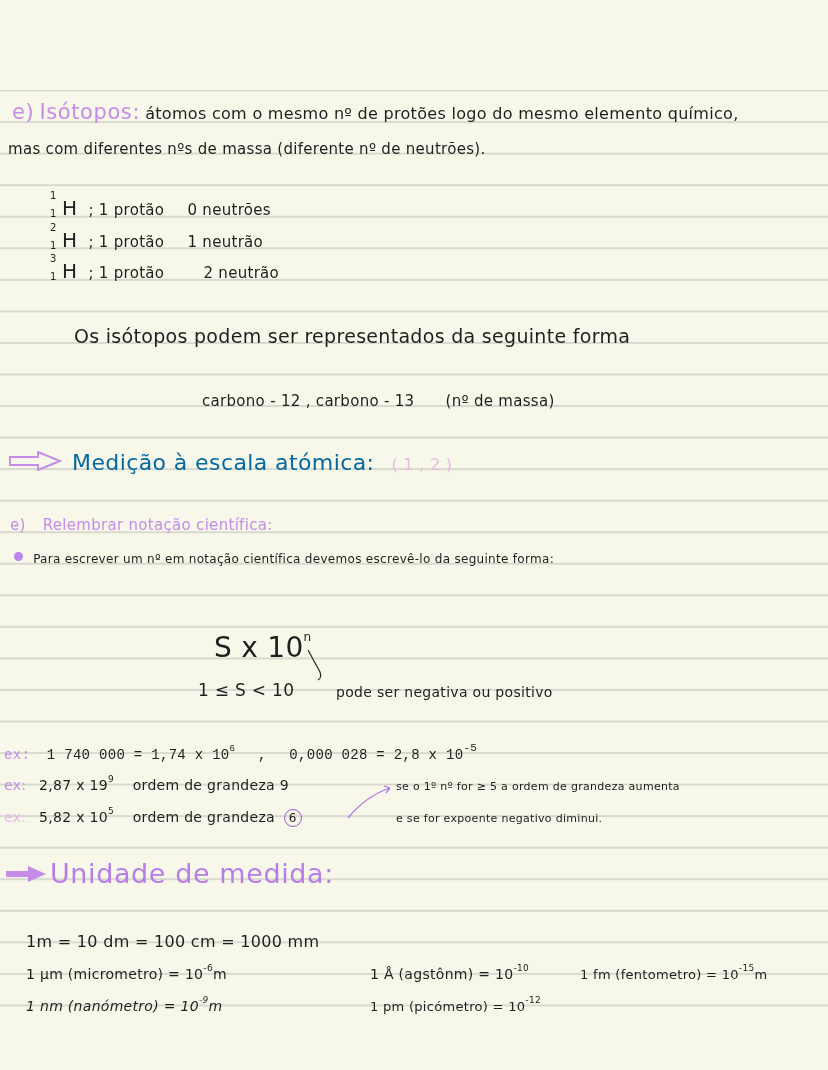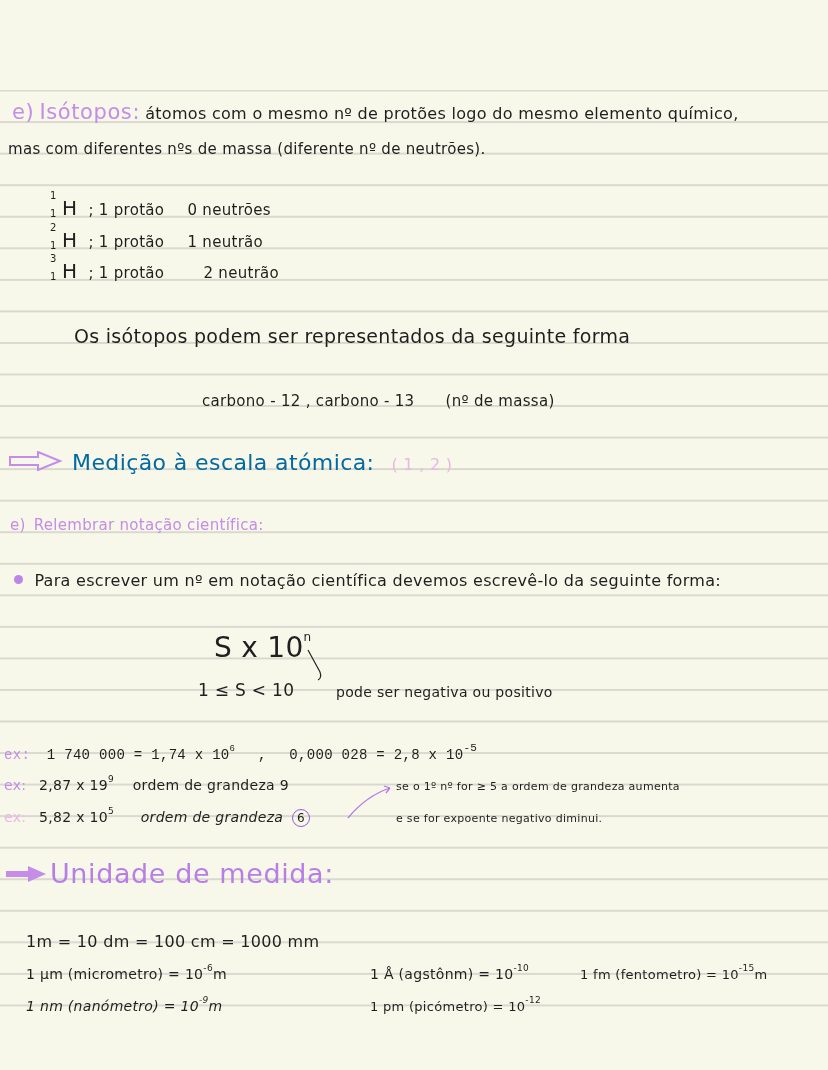--- a/index.html
+++ b/index.html
@@ -88,24 +88,24 @@
 <svg class="arrow-outline" viewBox="0 0 60 20">
   <path d="M2 6 H30 V1 L52 10 L30 19 V14 H2 Z" fill="none" stroke="#c58ce8" stroke-width="2"></path>
 </svg>
 <div class="line" style="left:72px; top:450px;">
   <span class="heading">Medição à escala atómica:</span>
   <span class="pink" style="margin-left:12px; font-size:16px;">( 1 , 2 )</span>
 </div>
 
 <div class="line lilac" style="left:10px; top:516px; font-size:15px;">
   <span>e)</span>
-  <span style="margin-left:3px;">Relembrar notação científica:</span>
+  <span style="margin-left:12px;">Relembrar notação científica:</span>
 </div>
 
-<div class="line" style="left:14px; top:571px; font-size:16px;">
+<div class="line" style="left:14px; top:552px; font-size:12px;">
   <span class="bullet-dot"></span>
   <span>Para escrever um nº em notação científica devemos escrevê-lo da seguinte forma:</span>
 </div>
 
 <div class="line" style="left:214px; top:630px; font-size:28px;">
   <span>S x 10</span><sup style="font-size:12px; vertical-align:16px;">n</sup>
 </div>
 <svg class="sq-arrow" viewBox="0 0 30 40">
   <path d="M4 2 L16 24 M16 24 Q18 30 14 32" fill="none" stroke="#222" stroke-width="1.2"></path>
 </svg>
@@ -119,21 +119,21 @@
   <span style="margin-left:14px;">0,000 028 = 2,8 x 10</span><sup style="font-size:11px;">-5</sup>
 </div>
 <div class="line" style="left:4px; top:774px; font-size:14px;">
   <span class="lilac">ex:</span>
   <span style="margin-left:8px;">2,87 x 19</span><sup>9</sup>
   <span style="margin-left:14px;">ordem de grandeza 9</span>
 </div>
 <div class="line" style="left:4px; top:806px; font-size:14px;">
   <span class="pink">ex:</span>
   <span style="margin-left:8px;">5,82 x 10</span><sup>5</sup>
-  <span style="margin-left:22px;font-style:italic;">ordem de grandeza</span>
+  <span style="margin-left:14px;">ordem de grandeza</span>
   <span class="circled" style="margin-left:4px;">6</span>
 </div>
 <svg class="curve-arrow" viewBox="0 0 50 50">
   <path d="M2 42 Q20 20 44 12" fill="none" stroke="#b476e6" stroke-width="1.3"></path>
   <path d="M44 12 L38 10 M44 12 L40 17" fill="none" stroke="#b476e6" stroke-width="1.3"></path>
 </svg>
 <div class="line tiny" style="left:396px; top:780px;">se o 1º nº for ≥ 5  a ordem de grandeza aumenta</div>
 <div class="line tiny" style="left:396px; top:812px;">e se for expoente negativo diminui.</div>
 
 <svg class="arrow-filled" viewBox="0 0 40 16">

